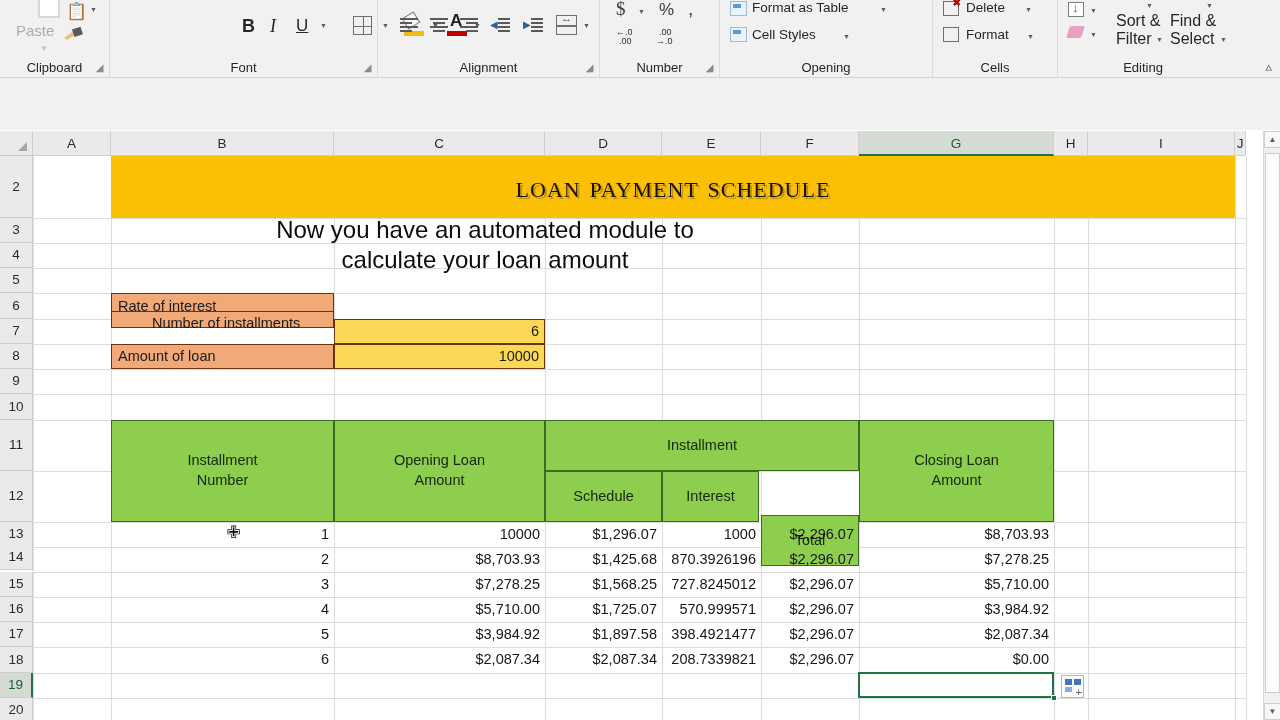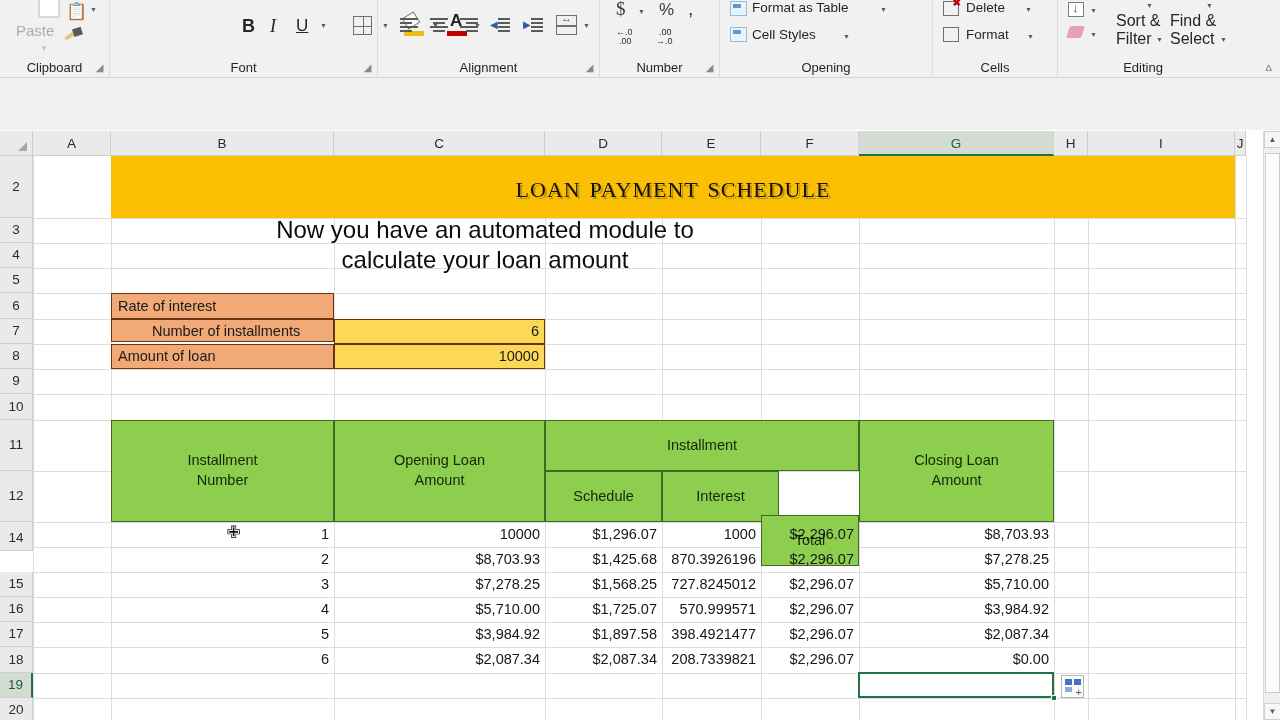--- a/index.html
+++ b/index.html
@@ -388,21 +388,21 @@
         <div class="rowhead" style="top: 87px; height: 25px; line-height: 24px;">4</div>
         <div class="rowhead" style="top: 112px; height: 25px; line-height: 24px;">5</div>
         <div class="rowhead" style="top: 137px; height: 26px; line-height: 25px;">6</div>
         <div class="rowhead" style="top: 163px; height: 25px; line-height: 24px;">7</div>
         <div class="rowhead" style="top: 188px; height: 25px; line-height: 24px;">8</div>
         <div class="rowhead" style="top: 213px; height: 25px; line-height: 24px;">9</div>
         <div class="rowhead" style="top: 238px; height: 26px; line-height: 25px;">10</div>
         <div class="rowhead" style="top: 264px; height: 51px; line-height: 50px;">11</div>
         <div class="rowhead" style="top: 315px; height: 51px; line-height: 50px;">12</div>
         <div class="rowhead" style="top: 366px; height: 25px; line-height: 24px;">13</div>
-        <div class="rowhead" style="top: 370px; height: 25px; line-height: 24px;">14</div>
+        <div class="rowhead" style="top: 389px; height: 25px; line-height: 24px;">14</div>
         <div class="rowhead" style="top: 416px; height: 25px; line-height: 24px;">15</div>
         <div class="rowhead" style="top: 441px; height: 25px; line-height: 24px;">16</div>
         <div class="rowhead" style="top: 466px; height: 25px; line-height: 24px;">17</div>
         <div class="rowhead" style="top: 491px; height: 26px; line-height: 25px;">18</div>
         <div class="rowhead sel" style="top: 517px; height: 25px; line-height: 24px;">19</div>
         <div class="rowhead" style="top: 542px; height: 25px; line-height: 24px;">20</div>
       </div>
     <div class="cells" id="cells">
         <div class="gl-v" style="left: 0px; height: 589px;"></div>
         <div class="gl-v" style="left: 78px; height: 589px;"></div>
@@ -432,35 +432,35 @@
         <div class="gl-h" style="top: 466px; width: 1213px;"></div>
         <div class="gl-h" style="top: 491px; width: 1213px;"></div>
         <div class="gl-h" style="top: 517px; width: 1213px;"></div>
         <div class="gl-h" style="top: 542px; width: 1213px;"></div>
         <div class="title-band" style="left: 78px; top: 0px; width: 1124px; height: 62px;">
           <div class="title-text">Loan Payment Schedule</div>
         </div>
         <div class="subtitle" style="left: 78px; top: 61px; width: 748px; height: 25px; line-height: 25px;">Now you have an automated module to</div>
         <div class="subtitle" style="left: 78px; top: 91px; width: 748px; height: 25px; line-height: 25px;">calculate your loan amount</div>
         <div class="lbl-cell" style="left: 78px; top: 137px; width: 223px; height: 26px; line-height: 24px;">Rate of interest</div>
-        <div class="lbl-cell" style="left: 78px; top: 163px; width: 223px; height: 23px; line-height: 23px; padding-left: 40px;">Number of installments</div>
+        <div class="lbl-cell" style="left: 78px; top: 155px; width: 223px; height: 17px; line-height: 23px; padding-left: 40px;">Number of installments</div>
         <div class="val-cell" style="left: 301px; top: 163px; width: 211px; height: 25px; line-height: 23px;">6</div>
         <div class="lbl-cell" style="left: 78px; top: 188px; width: 223px; height: 25px; line-height: 23px;">Amount of loan</div>
         <div class="val-cell" style="left: 301px; top: 188px; width: 211px; height: 25px; line-height: 23px;">10000</div>
         <div class="thead" style="left: 78px; top: 264px; width: 223px; height: 102px; flex-direction: column;">
           <div>Installment</div>
           <div>Number</div>
         </div>
         <div class="thead" style="left: 301px; top: 264px; width: 211px; height: 102px; flex-direction: column;">
           <div>Opening Loan</div>
           <div>Amount</div>
         </div>
         <div class="thead" style="left: 512px; top: 264px; width: 314px; height: 51px;">Installment</div>
         <div class="thead" style="left: 512px; top: 315px; width: 117px; height: 51px;">Schedule</div>
-        <div class="thead" style="left: 629px; top: 315px; width: 117px; height: 51px;">Interest</div>
+        <div class="thead" style="left: 629px; top: 315px; width: 97px; height: 51px;">Interest</div>
         <div class="thead" style="left: 728px; top: 315px; width: 98px; height: 51px; margin-top: 44px;">Total</div>
         <div class="thead" style="left: 826px; top: 264px; width: 195px; height: 102px; flex-direction: column;">
           <div>Closing Loan</div>
           <div>Amount</div>
         </div>
         <div class="cell num" style="left: 78px; top: 366px; width: 223px; height: 25px; line-height: 24px;">1</div>
         <div class="cell num" style="left: 301px; top: 366px; width: 211px; height: 25px; line-height: 24px;">10000</div>
         <div class="cell num" style="left: 512px; top: 366px; width: 117px; height: 25px; line-height: 24px;">$1,296.07</div>
         <div class="cell num" style="left: 629px; top: 366px; width: 99px; height: 25px; line-height: 24px;">1000</div>
         <div class="cell num" style="left: 728px; top: 366px; width: 98px; height: 25px; line-height: 24px;">$2,296.07</div>

